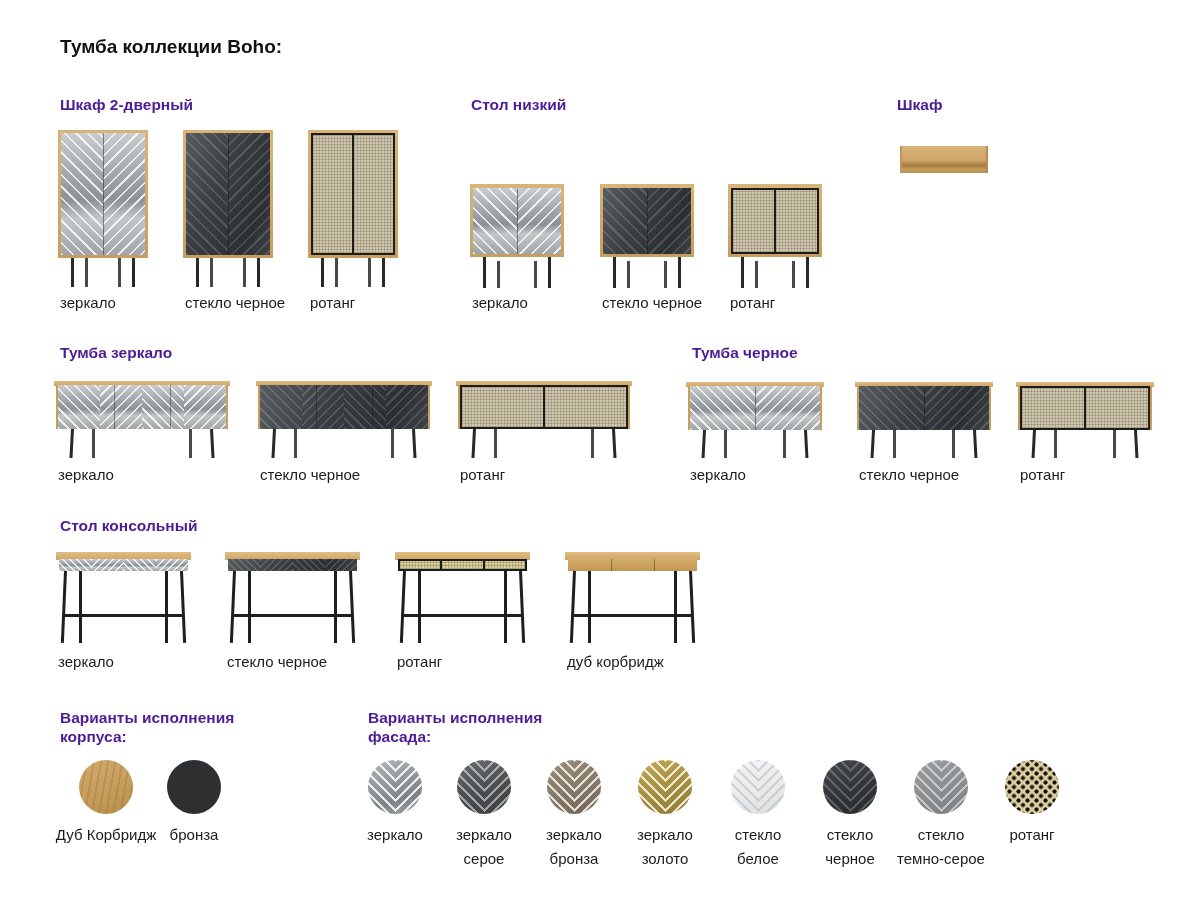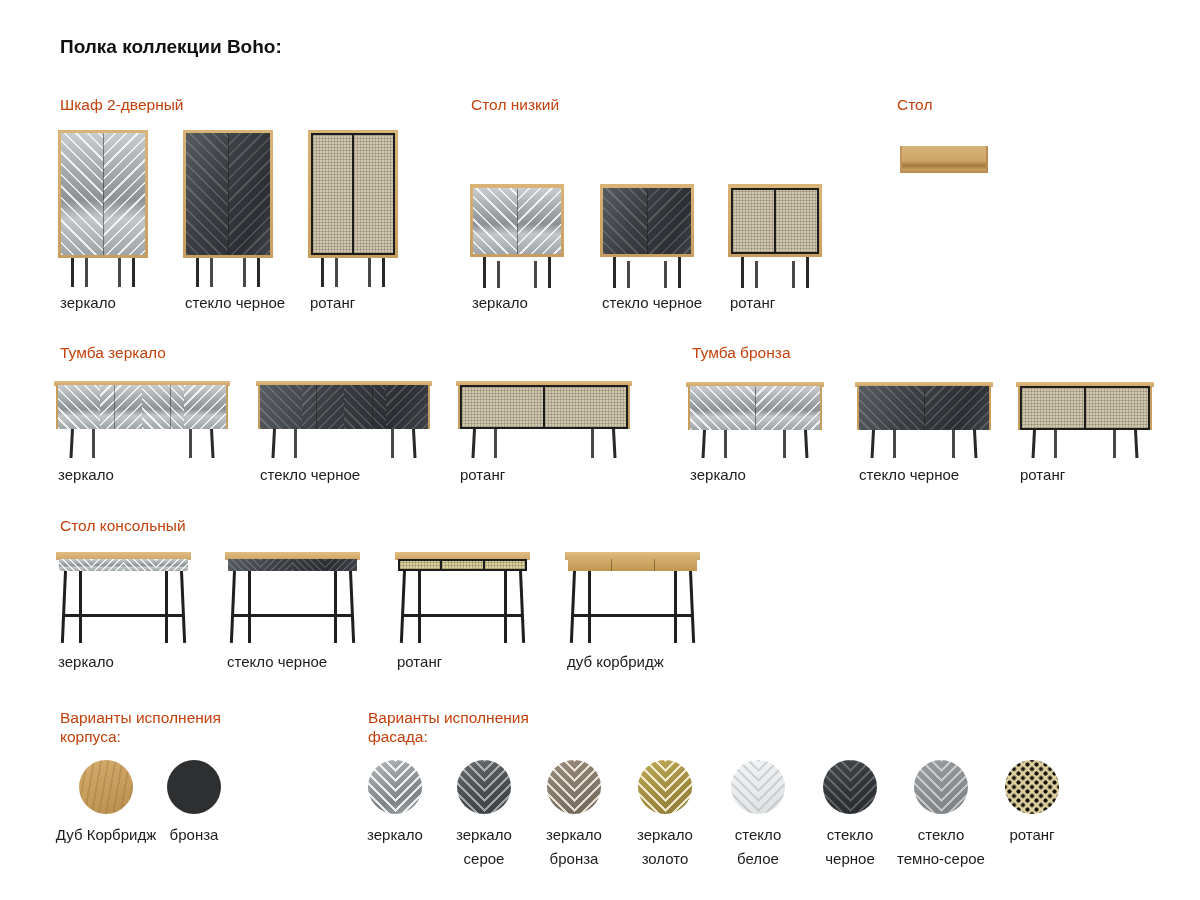--- a/index.html
+++ b/index.html
@@ -1,18 +1,18 @@
 <!DOCTYPE html>
 <html><head>
 <meta charset="utf-8">
 <style>
   html,body{margin:0;padding:0;background:#ffffff;}
   .canvas{position:relative;width:1200px;height:900px;background:#ffffff;overflow:hidden;
           font-family:"Liberation Sans",sans-serif;color:#1a1a1a;}
-  .hdr{position:absolute;font-weight:400;font-size:15.5px;line-height:19px;color:#c2410c;white-space:pre-line;}
+  .hdr{position:absolute;font-weight:700;font-size:15.5px;line-height:19px;color:#4c1d95;white-space:pre-line;}
   .title{position:absolute;font-weight:700;font-size:19px;color:#111;}
   .fig{position:absolute;margin:0;}
   .lbl{font-size:15px;color:#1c1c1c;margin:0 0 0 2px;}
 
   
   .chev2{background-image:
       repeating-linear-gradient(45deg, var(--s) 0 var(--w,1.6px), rgba(0,0,0,0) var(--w,1.6px) var(--p,8px)),
       repeating-linear-gradient(135deg, var(--s) 0 var(--w,1.6px), rgba(0,0,0,0) var(--w,1.6px) var(--p,8px)),
       var(--base);
     background-size:50.2% 100%,50.2% 100%,100% 100%;
@@ -106,27 +106,27 @@
   .sw-rattan{background-image:
       radial-gradient(circle, #171410 1.8px, rgba(0,0,0,0) 2.4px),
       radial-gradient(circle, #171410 1.8px, rgba(0,0,0,0) 2.4px);
       background-size:9px 9px;background-position:0 0,4.5px 4.5px;background-color:#decf9e;}
 </style>
 </head>
 <body>
 
 <div class="canvas">
 
-  <div class="title" style="left:60px;top:36px;">Полка коллекции Boho:</div>
+  <div class="title" style="left:60px;top:36px;">Тумба коллекции Boho:</div>
 
   <div class="hdr" style="left:60px;top:95px;">Шкаф 2-дверный</div>
   <div class="hdr" style="left:471px;top:95px;">Стол низкий</div>
-  <div class="hdr" style="left:897px;top:95px;">Стол</div>
+  <div class="hdr" style="left:897px;top:95px;">Шкаф</div>
   <div class="hdr" style="left:60px;top:343px;">Тумба зеркало</div>
-  <div class="hdr" style="left:692px;top:343px;">Тумба бронза</div>
+  <div class="hdr" style="left:692px;top:343px;">Тумба черное</div>
   <div class="hdr" style="left:60px;top:516px;">Стол консольный</div>
   <div class="hdr" style="left:60px;top:708px;">Варианты исполнения
 корпуса:</div>
   <div class="hdr" style="left:368px;top:708px;">Варианты исполнения
 фасада:</div>
 
   <figure class="fig" style="left:58px;top:130px;">
     <div class="tall">
       <div class="cab wood">
           <div class="facade chev2 fin-mirror seam"></div>

